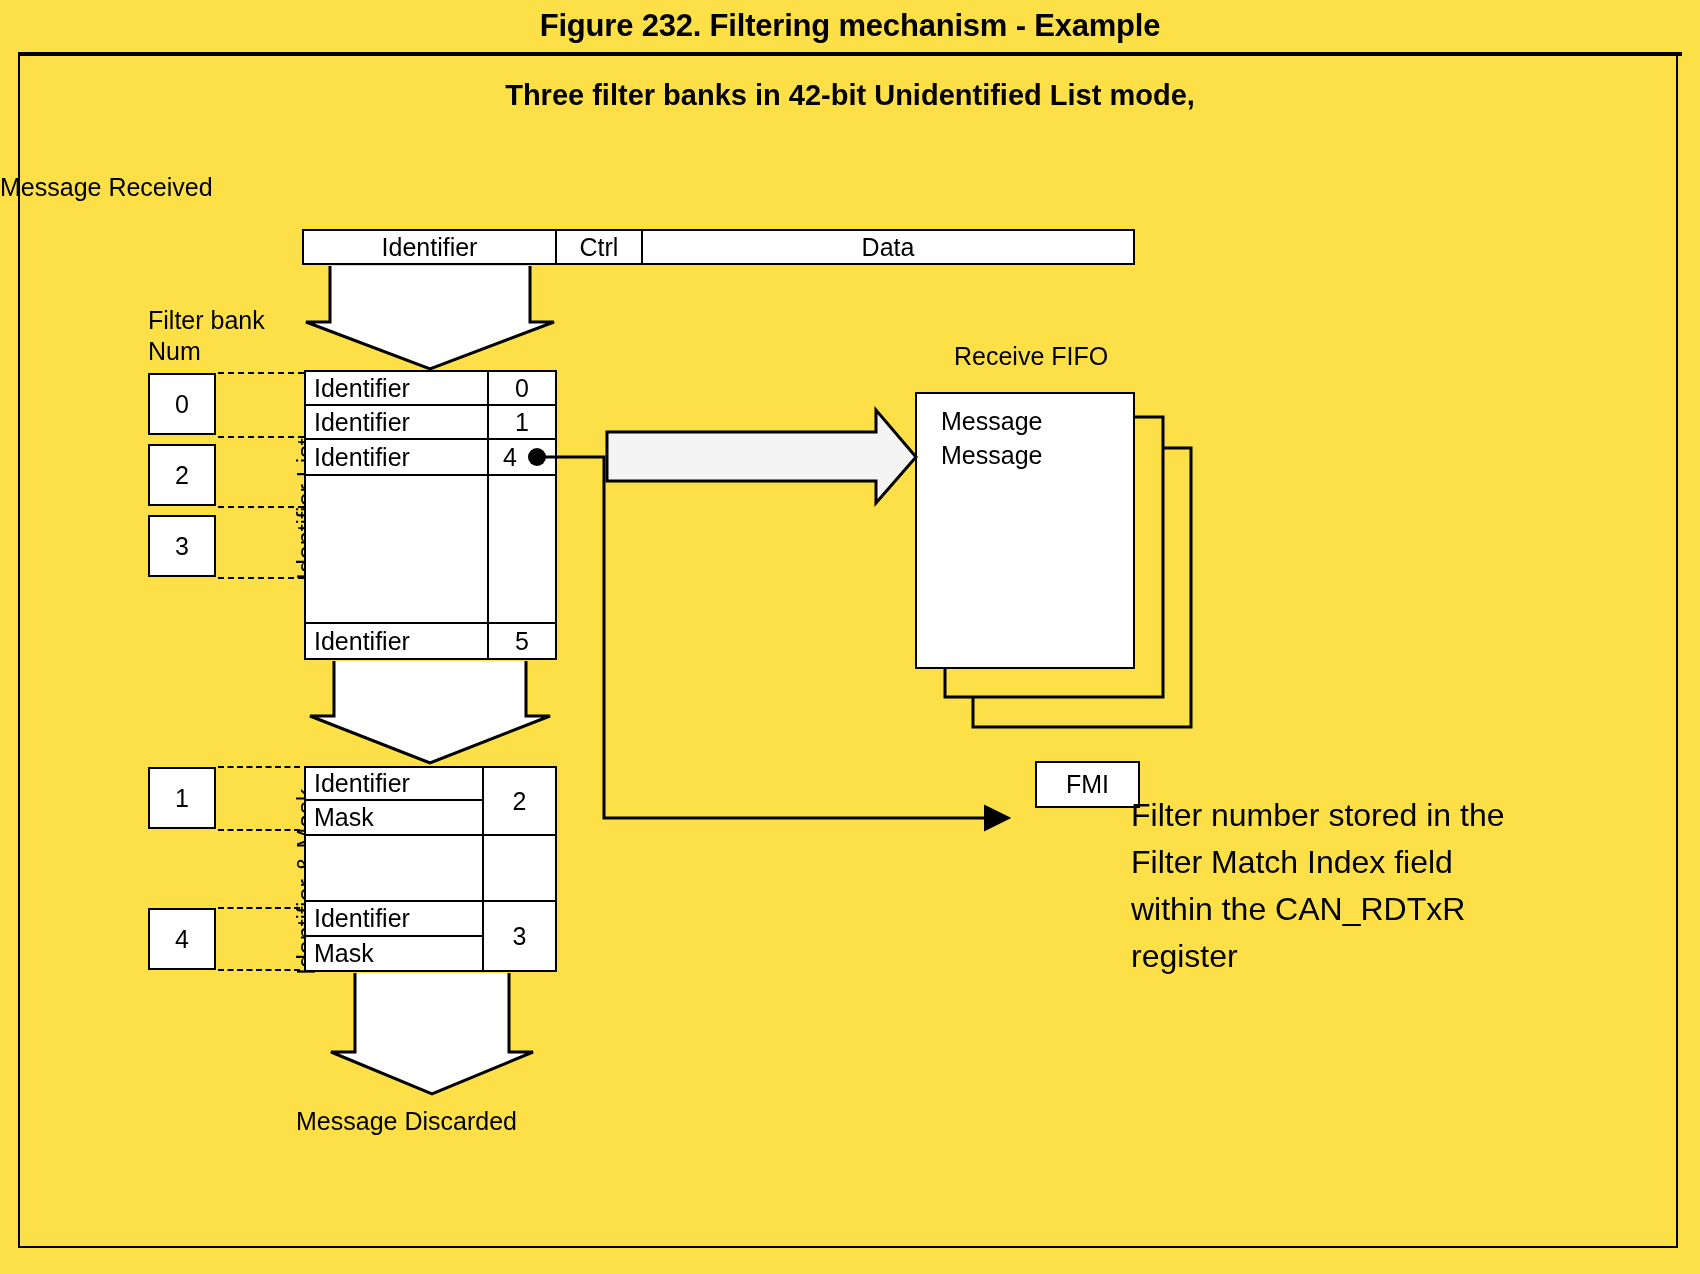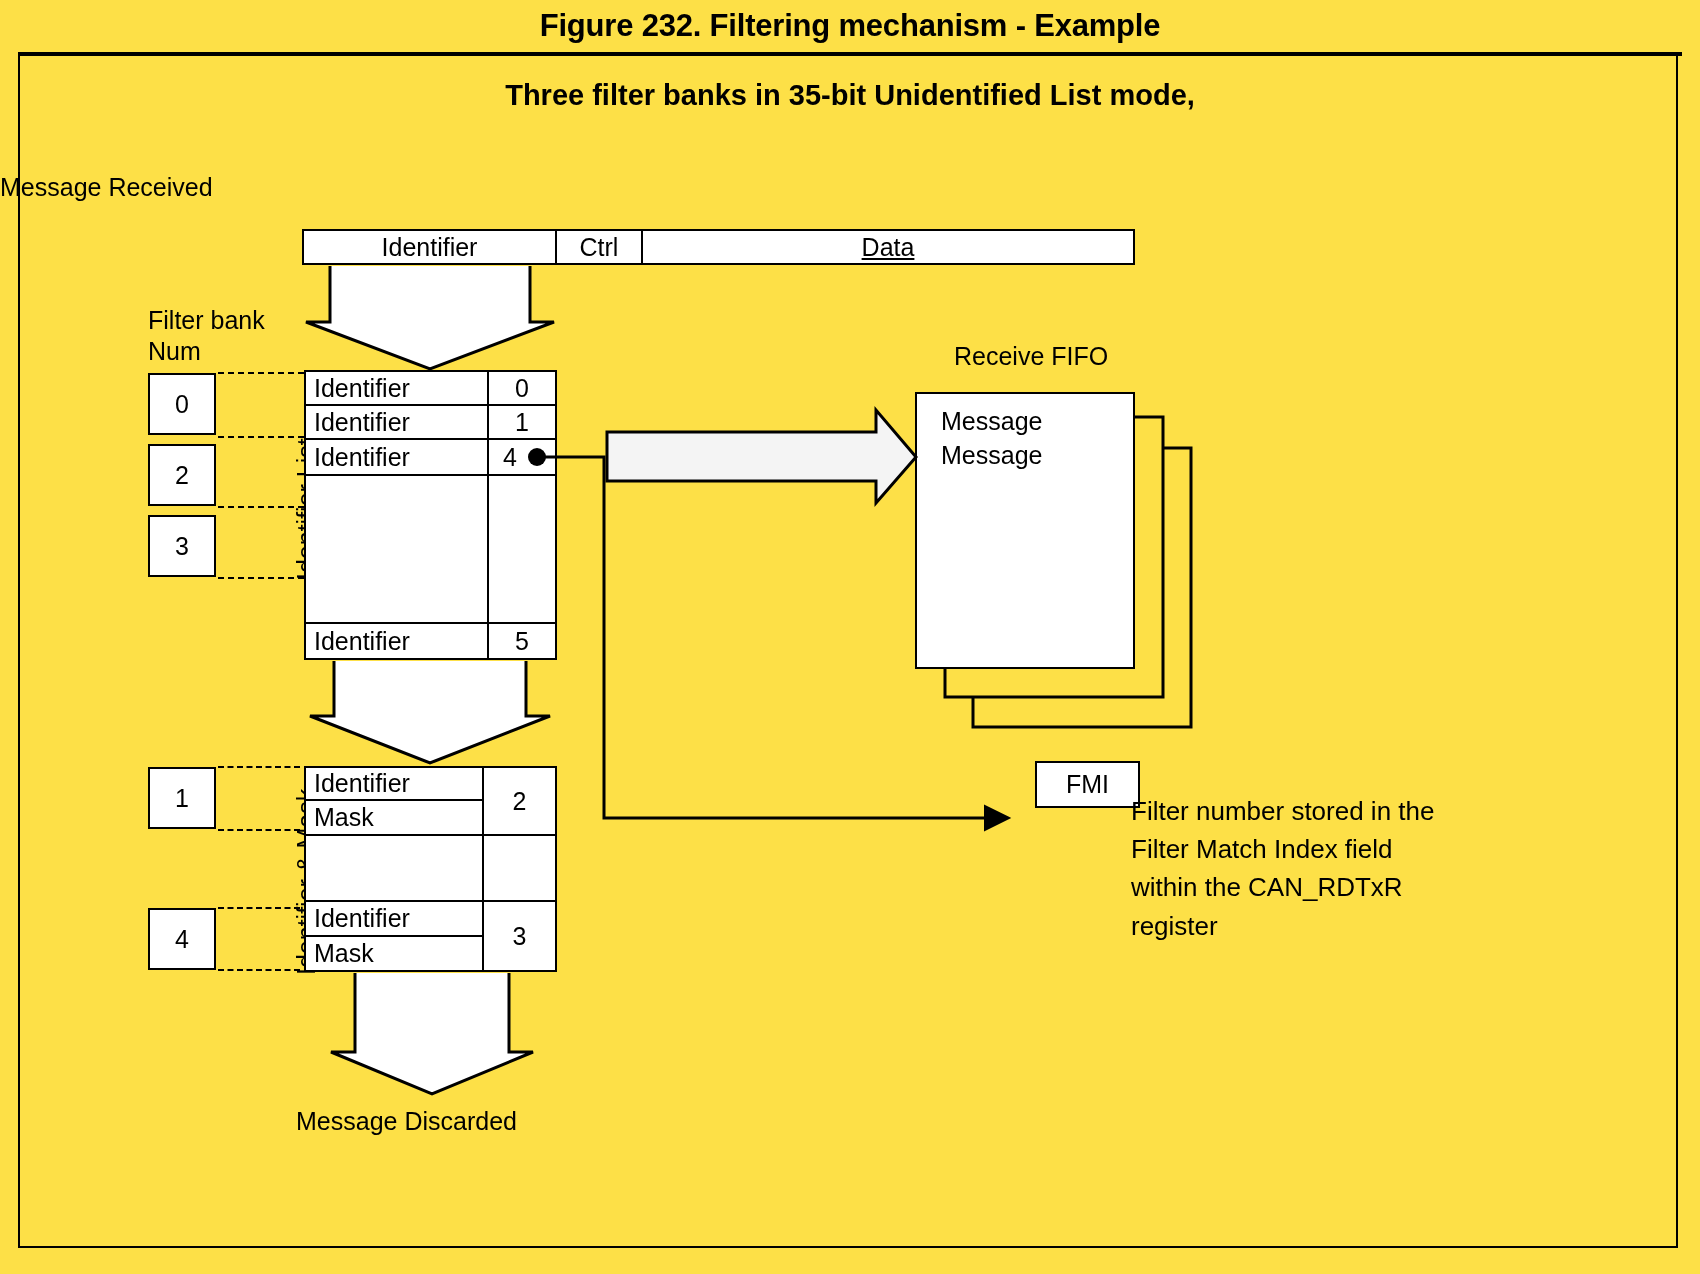--- a/index.html
+++ b/index.html
@@ -108,43 +108,43 @@
   }
   .dot {
     position: absolute;
     width: 18px;
     height: 18px;
     border-radius: 50%;
     background: #000;
   }
   .right-note {
     position: absolute;
-    font-size: 26px;
+    font-size: 32px;
     line-height: 1.47;
     white-space: pre-line;
   }
 </style>
 </head>
 <body>
 
 <div id="page">
 
   <div class="fig-title">Figure 232. Filtering mechanism - Example</div>
   <div class="title-rule"></div>
   <div class="frame"></div>
 
   <div class="subtitle">
-    <div>Three filter banks in 35-bit Unidentified List mode,</div>
+    <div>Three filter banks in 42-bit Unidentified List mode,</div>
   </div>
 
   <div class="lbl" style="left:0;top:172px;width:1700px;text-align:left;">Message Received</div>
 
   <div class="cell ctr" style="left:302px;top:229px;width:255px;height:36px;">Identifier</div>
   <div class="cell ctr" style="left:555px;top:229px;width:88px;height:36px;">Ctrl</div>
-  <div class="cell ctr" style="left:641px;top:229px;width:494px;height:36px;text-decoration:underline;">Data</div>
+  <div class="cell ctr" style="left:641px;top:229px;width:494px;height:36px;">Data</div>
 
   <div class="lbl" style="left:148px;top:305px;">Filter bank</div>
   <div class="lbl" style="left:148px;top:336px;">Num</div>
 
   <div class="cell ctr box-grey" style="left:148px;top:373px;width:68px;height:62px;">0</div>
   <div class="cell ctr box-grey" style="left:148px;top:444px;width:68px;height:62px;">2</div>
   <div class="cell ctr box-grey" style="left:148px;top:515px;width:68px;height:62px;">3</div>
 
   <div class="cell ctr box-grey" style="left:148px;top:767px;width:68px;height:62px;">1</div>
   <div class="cell ctr box-grey" style="left:148px;top:908px;width:68px;height:62px;">4</div>

